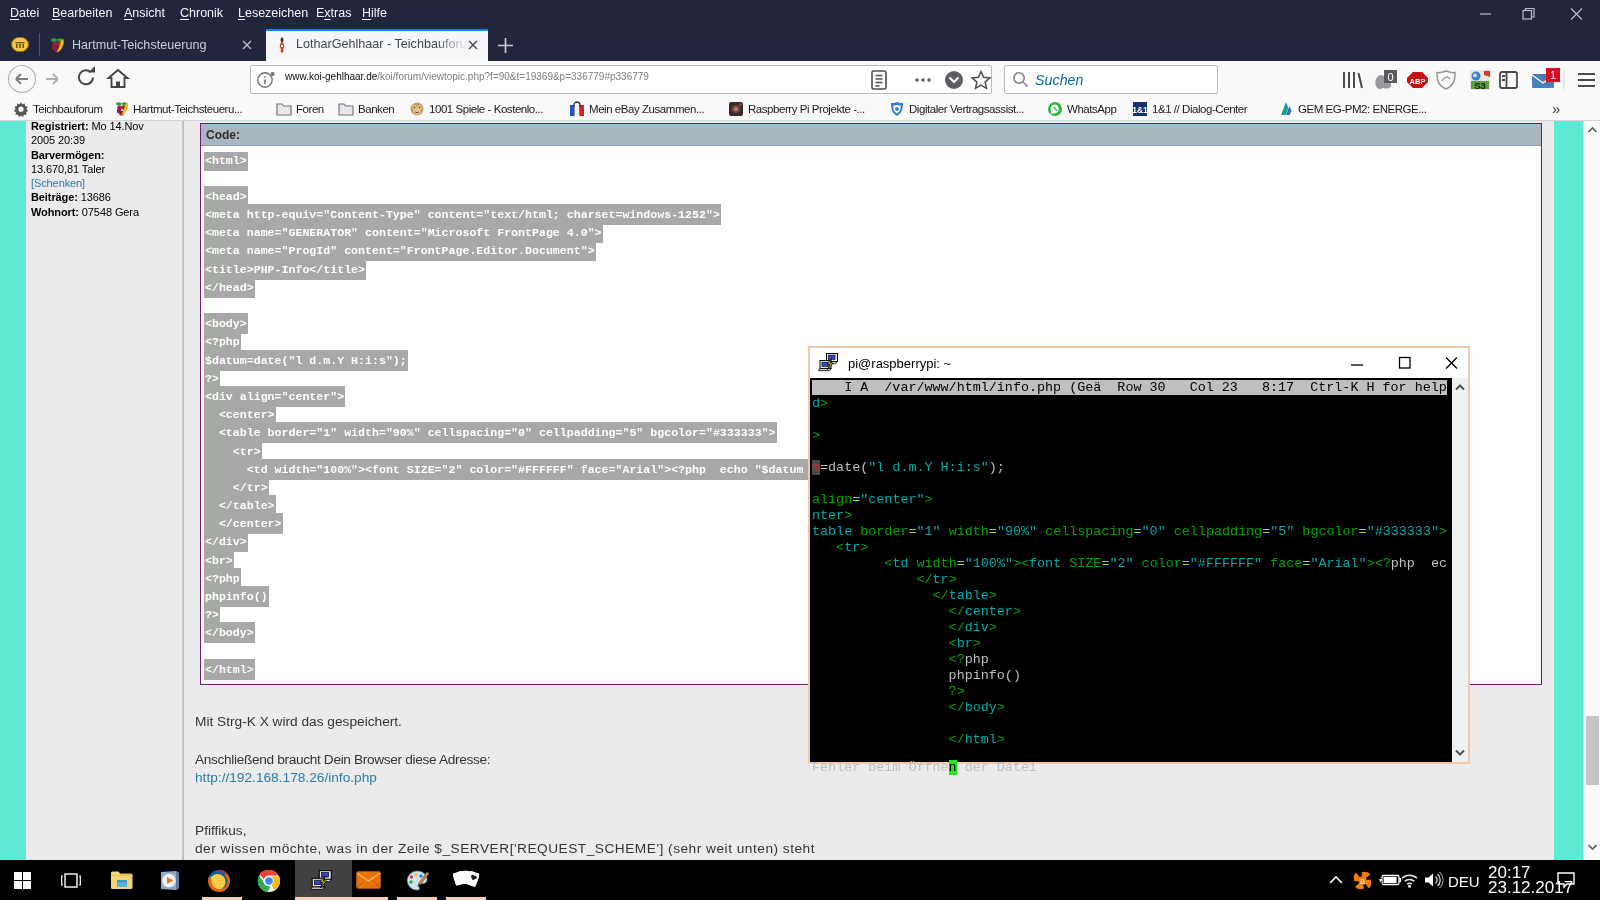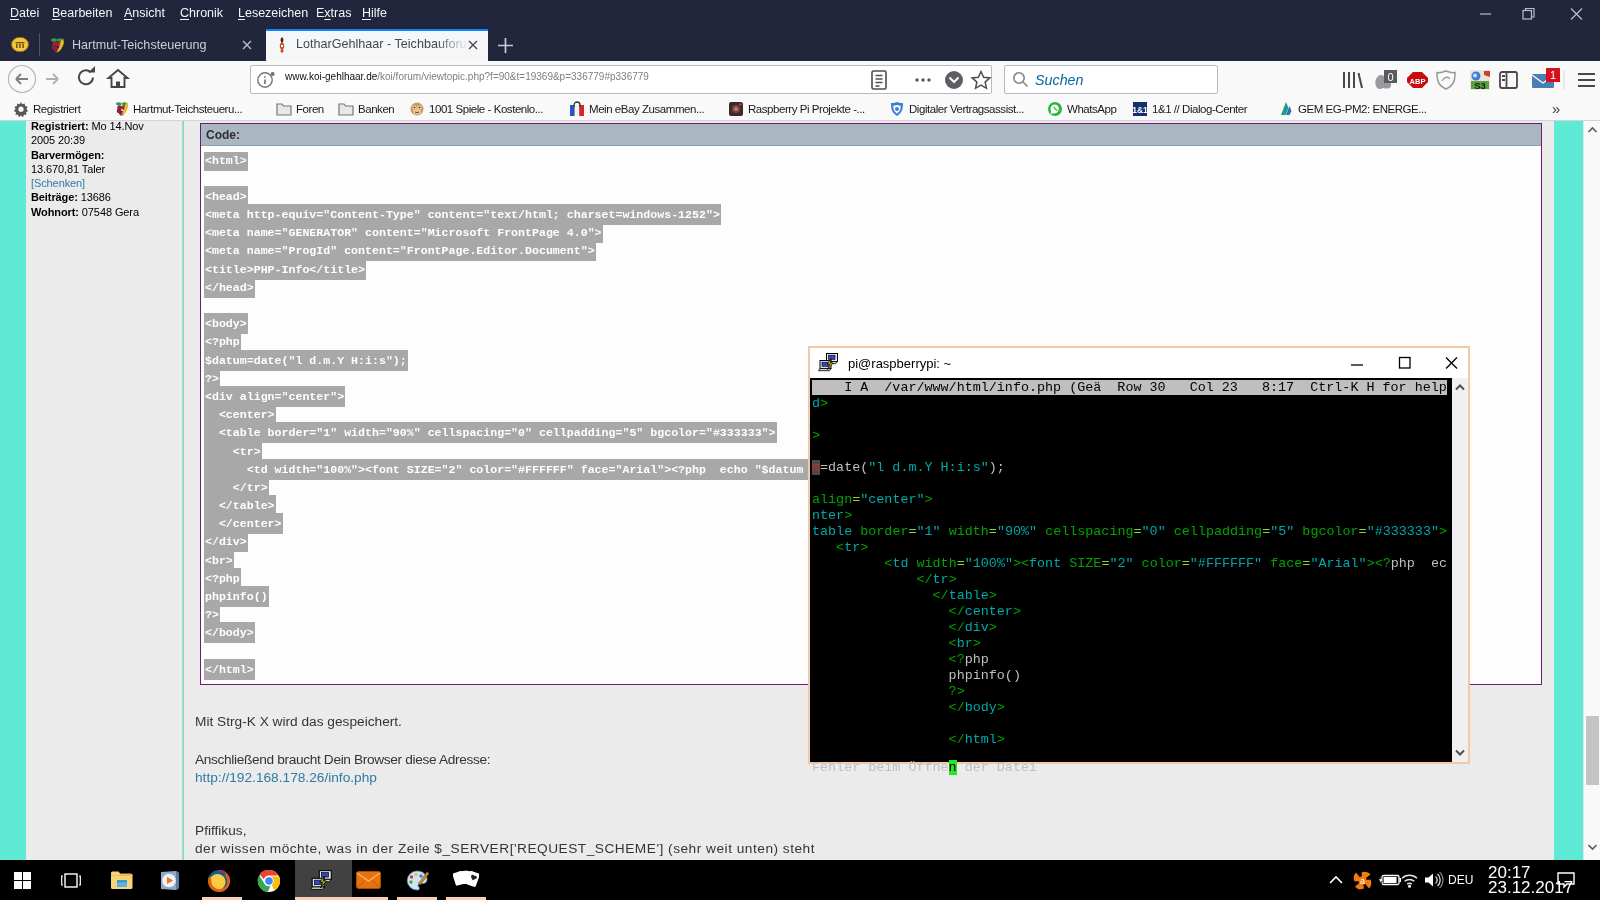--- a/index.html
+++ b/index.html
@@ -190,21 +190,21 @@
   <line x1="224" y1="3" x2="224" y2="21" stroke="#d4d4d8" stroke-width="1"></line>
 
   <g stroke="#48484d" stroke-width="2">
     <line x1="238" y1="6" x2="255" y2="6"></line>
       <line x1="238" y1="12" x2="255" y2="12"></line>
       <line x1="238" y1="18" x2="255" y2="18"></line>
   </g>
 </svg>
 
 <div id="bmbar"></div>
-<div class="bm" style="left:33px">Registriert</div>
+<div class="bm" style="left:33px">Teichbauforum</div>
 <div class="bm" style="left:133px">Hartmut-Teichsteueru...</div>
 <div class="bm" style="left:296px">Foren</div>
 <div class="bm" style="left:358px">Banken</div>
 <div class="bm" style="left:429px">1001 Spiele - Kostenlo...</div>
 <div class="bm" style="left:589px">Mein eBay Zusammen...</div>
 <div class="bm" style="left:748px">Raspberry Pi Projekte -...</div>
 <div class="bm" style="left:909px">Digitaler Vertragsassist...</div>
 <div class="bm" style="left:1067px">WhatsApp</div>
 <div class="bm" style="left:1152px">1&amp;1 // Dialog-Center</div>
 <div class="bm" style="left:1298px">GEM EG-PM2: ENERGE...</div>
@@ -457,18 +457,18 @@
       <path d="M4.6 9.3 a7.3 7.3 0 0 1 9.8 0" opacity="0.9"></path>
       <path d="M7.2 12.2 a3.6 3.6 0 0 1 4.6 0" opacity="0.9"></path>
     </g>
     <circle cx="9.5" cy="14.2" r="1.5" fill="#fff"></circle>
   </svg>
   <svg class="abs" style="left:1424px;top:11px" width="20" height="18" viewBox="0 0 20 18">
     <path d="M1 6.5 h3.5 L9 2.5 v13 L4.5 11.5 H1z" fill="#fff"></path>
     <path d="M11.5 5.5 a4.5 4.5 0 0 1 0 7 M13.5 3 a8 8 0 0 1 0 12" stroke="#fff" stroke-width="1.3" fill="none" opacity="0.85"></path>
     <path d="M15.5 1 a11 11 0 0 1 0 16" stroke="#fff" stroke-width="1.3" fill="none" opacity="0.5"></path>
   </svg>
-  <div class="abs" style="left:1448px;top:13px;font-size:12px;">DEU</div>
+  <div class="abs" style="left:1448px;top:13px;font-size:15px;">DEU</div>
   <div class="abs" style="left:1488px;top:5px;width:55px;text-align:left;font-size:17px;line-height:15px;">20:17<br>23.12.2017</div>
   <svg class="abs" style="left:1556px;top:11px" width="20" height="18" viewBox="0 0 20 18">
     <path d="M2 2 h16 v11 h-7 l-3 3 v-3 H2z" fill="none" stroke="#fff" stroke-width="1.4"></path>
   </svg>
 </div>
 
 </body></html>

